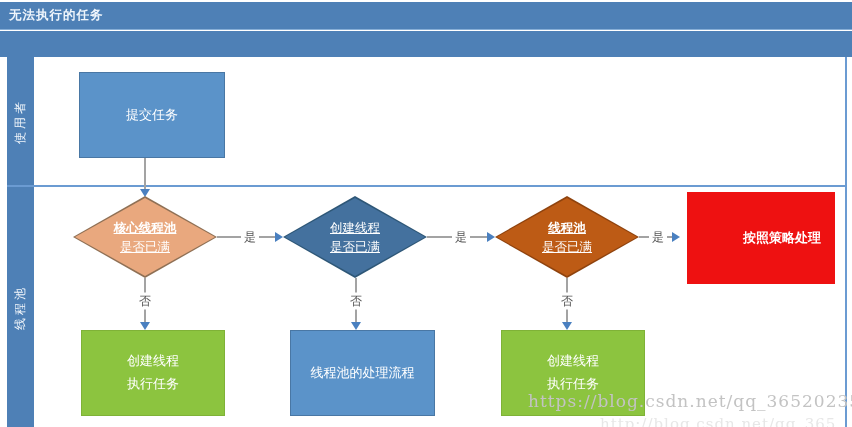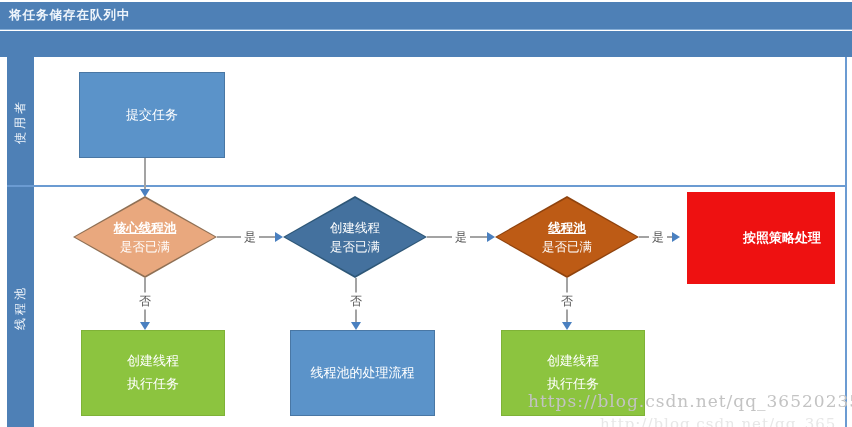--- a/index.html
+++ b/index.html
@@ -50,21 +50,21 @@
   .rect-red{background:var(--box_red);font-weight:bold;}
   .diamond-wrap{width:144px;height:82px;}
   .diamond-border,.diamond-fill{
     position:absolute;clip-path:polygon(50% 0,100% 50%,50% 100%,0 50%);
   }
   .diamond-border{left:0;top:0;right:0;bottom:0;}
   .diamond-fill{left:2px;top:2px;right:2px;bottom:2px;}
   .diamond-text{
     position:absolute;left:0;top:0;width:100%;height:100%;
     display:flex;flex-direction:column;align-items:center;justify-content:center;
-    color:#fff;font-size:12.5px;line-height:1.55;
+    color:#fff;font-size:12.5px;line-height:1.55;text-decoration:underline;
   }
   .diamond-title-strong{font-weight:bold;text-decoration:underline;}
   
   .h-line{height:1.5px;background:var(--line_gray);}
   .v-line{width:1.5px;background:var(--line_gray);}
   .arrow-right{width:0;height:0;border-left:8px solid var(--arrow_blue);
     border-top:5px solid transparent;border-bottom:5px solid transparent;}
   .arrow-down{width:0;height:0;border-top:8px solid var(--arrow_blue);
     border-left:5px solid transparent;border-right:5px solid transparent;}
   .edge-label{
@@ -75,21 +75,21 @@
   .watermark{
     font-family:"DejaVu Serif","Liberation Serif",serif;
     color:#c3c3c3;font-size:17px;letter-spacing:1px;white-space:nowrap;
   }
   .watermark.faint{color:#e7e7e7;font-size:15px;}
 </style>
 </head>
 <body>
 
 <div class="abs title-bar">
-  <span>将任务储存在队列中</span>
+  <span>无法执行的任务</span>
 </div>
 <div class="abs header-band"></div>
 
 <div class="abs lane-col" style="top:57px;height:128px;">
   <span>使用者</span>
 </div>
 <div class="abs lane-col" style="top:187px;height:240px;">
   <span>线程池</span>
 </div>
 <div class="abs lane-divider"></div>

